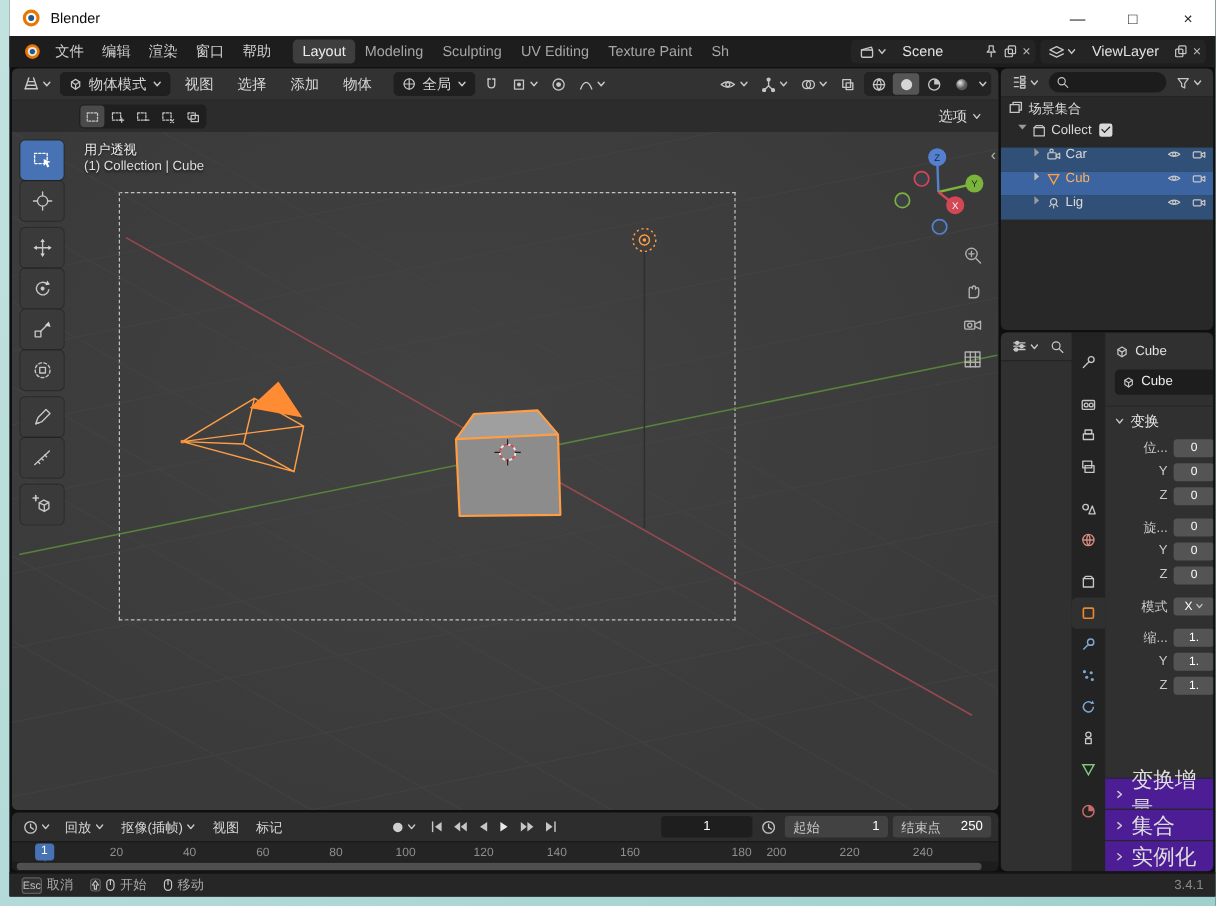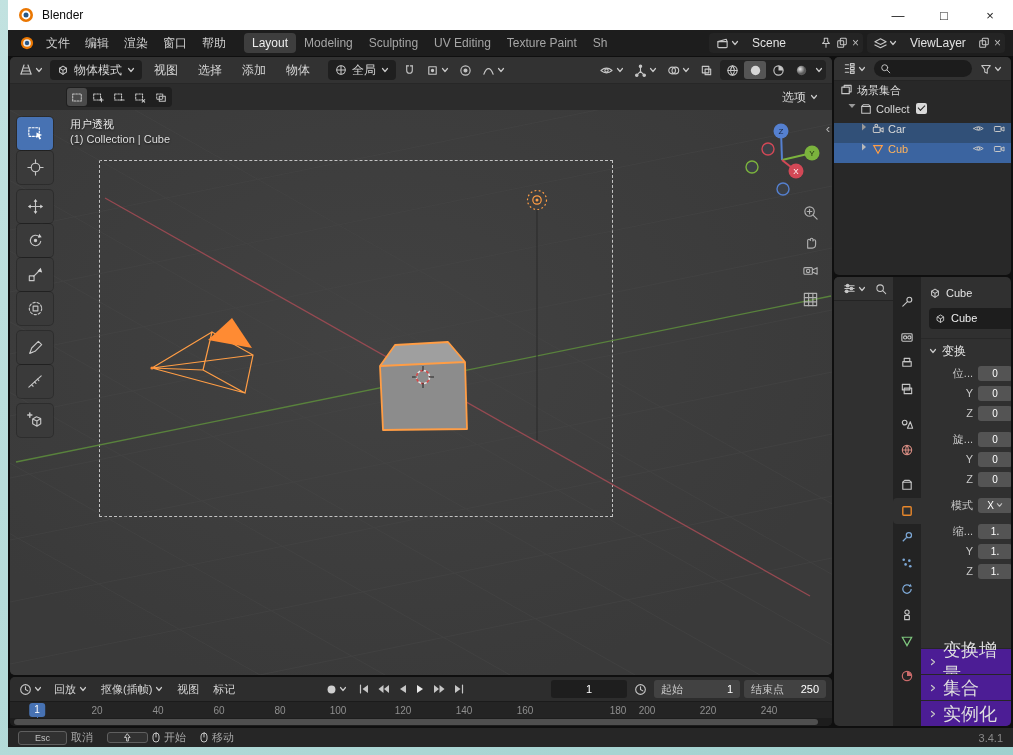--- a/index.html
+++ b/index.html
@@ -107,21 +107,21 @@
 .ticks span:nth-child(1){left:87px}.ticks span:nth-child(2){left:148px}.ticks span:nth-child(3){left:209px}
 .ticks span:nth-child(4){left:270px}.ticks span:nth-child(5){left:328px}.ticks span:nth-child(6){left:393px}
 .ticks span:nth-child(7){left:454px}.ticks span:nth-child(8){left:515px}.ticks span:nth-child(9){left:608px}
 .ticks span:nth-child(10){left:637px}.ticks span:nth-child(11){left:698px}.ticks span:nth-child(12){left:759px}
 .marker{position:absolute;left:27px;top:1px;transform:translateX(-50%);background:#4772b3;color:#fff;font-size:10px;padding:0 5px;height:14px;line-height:14px;border-radius:3px}
 .markerline{position:absolute;left:27px;top:14px;bottom:0;width:1px;background:#4772b3}
 .tl-scroll{position:relative;height:8px;background:#1d1d1d;flex:none}
 .tl-bar{position:absolute;left:4px;right:14px;top:1px;height:6px;background:#4f4f4f;border-radius:3px}
 
 .statusbar{height:20px;background:#262626;border-top:1px solid #0f0f0f;display:flex;align-items:center;gap:14px;padding:0 10px;font-size:11px;color:#a8a8a8;flex:none}
-.kbd{border:1px solid #5f5f5f;background:#313131;border-radius:3px;font-size:9px;padding:0 16px;line-height:12px;color:#c2c2c2}
+.kbd{border:1px solid #5f5f5f;background:#313131;border-radius:3px;font-size:9px;padding:0 0;line-height:12px;color:#c2c2c2}
 .sgroup{display:flex;align-items:center;gap:4px}
 .version{margin-left:auto;color:#8a8a8a}
 </style>
 </head>
 <body>
 
 <div class="stage">
 <div class="window">
 
   <div class="titlebar">
@@ -770,20 +770,46 @@
                       </svg>
                     </span>
                 <span>
                       <svg width="12" height="10" viewBox="0 0 14 12" class="sic">
                         <rect x="1.5" y="3" width="8" height="6" rx="1"></rect>
                         <path d="M9.5 5.5 L13 3.5 V8.5 L9.5 6.5"></path>
                       </svg>
                     </span>
               </span>
             </div>
+            <div class="ol-row sel" style="padding-left:26px">
+              <span class="disc">
+                    <svg width="6" height="8" viewBox="0 0 6 8">
+                      <path d="M1 0.5 L5 4 L1 7.5 Z" fill="#9a9a9a"></path>
+                    </svg>
+                  </span>
+              <svg width="12" height="12" viewBox="0 0 14 14" class="sic">
+                    <circle cx="7" cy="6" r="3"></circle>
+                    <path d="M7 10 V12 M4.5 9 L3 10.5 M9.5 9 L11 10.5"></path>
+                  </svg>
+              <span class="name">Lig</span>
+              <span class="rowicons">
+                <span>
+                      <svg width="13" height="11" viewBox="0 0 16 14" class="sic">
+                        <path d="M2 7 Q8 2.5 14 7 Q8 11.5 2 7 Z"></path>
+                        <circle cx="8" cy="7" r="1.7"></circle>
+                      </svg>
+                    </span>
+                <span>
+                      <svg width="12" height="10" viewBox="0 0 14 12" class="sic">
+                        <rect x="1.5" y="3" width="8" height="6" rx="1"></rect>
+                        <path d="M9.5 5.5 L13 3.5 V8.5 L9.5 6.5"></path>
+                      </svg>
+                    </span>
+              </span>
+            </div>
           </div>
         </div>
 
         <div class="editor props" style="flex:1;display:flex">
           <div style="display:flex;flex:1;min-height:0">
             <div class="pr-header">
               <span class="hicon">
                 <svg width="13" height="13" viewBox="0 0 14 14" class="sic">
                       <path d="M2 4 H12 M2 7 H12 M2 10 H12"></path>
                       <circle cx="5" cy="4" r="1.4" fill="#c6c6c6"></circle>

